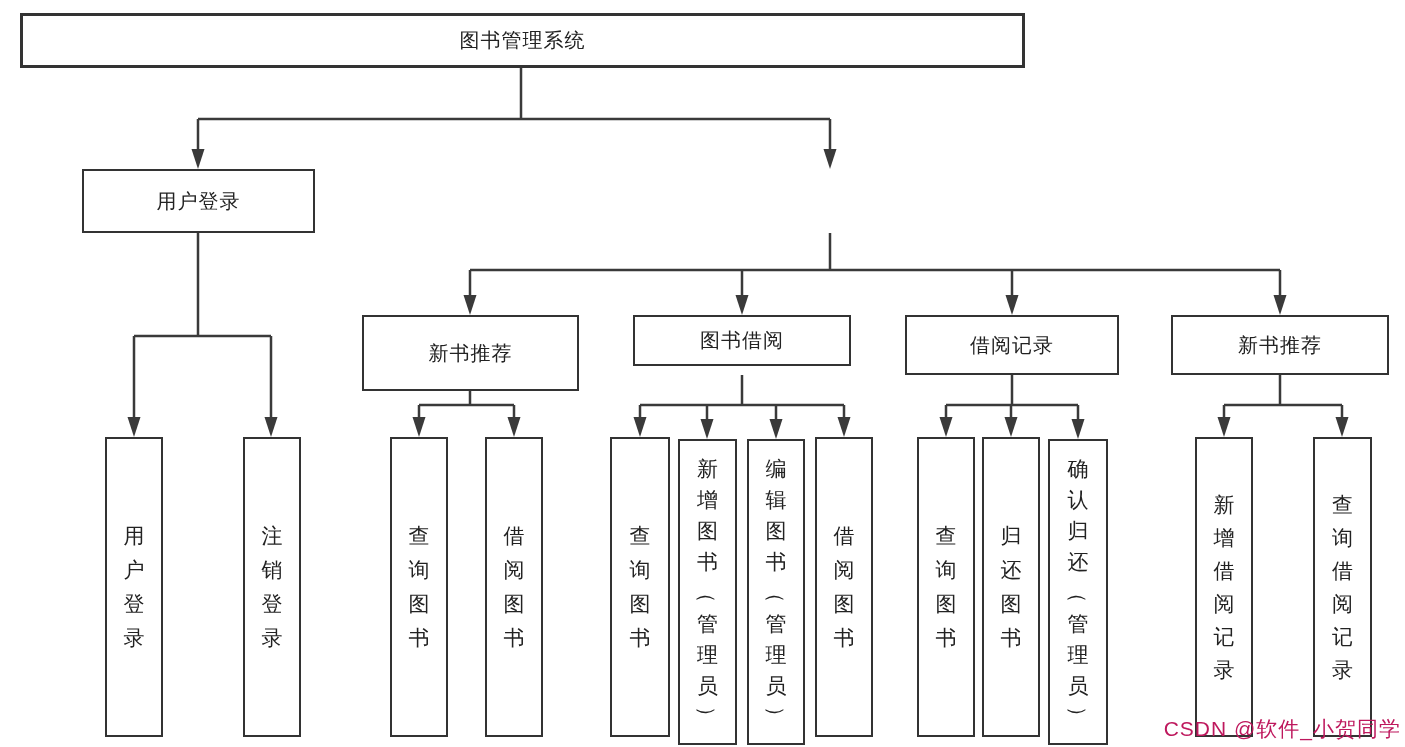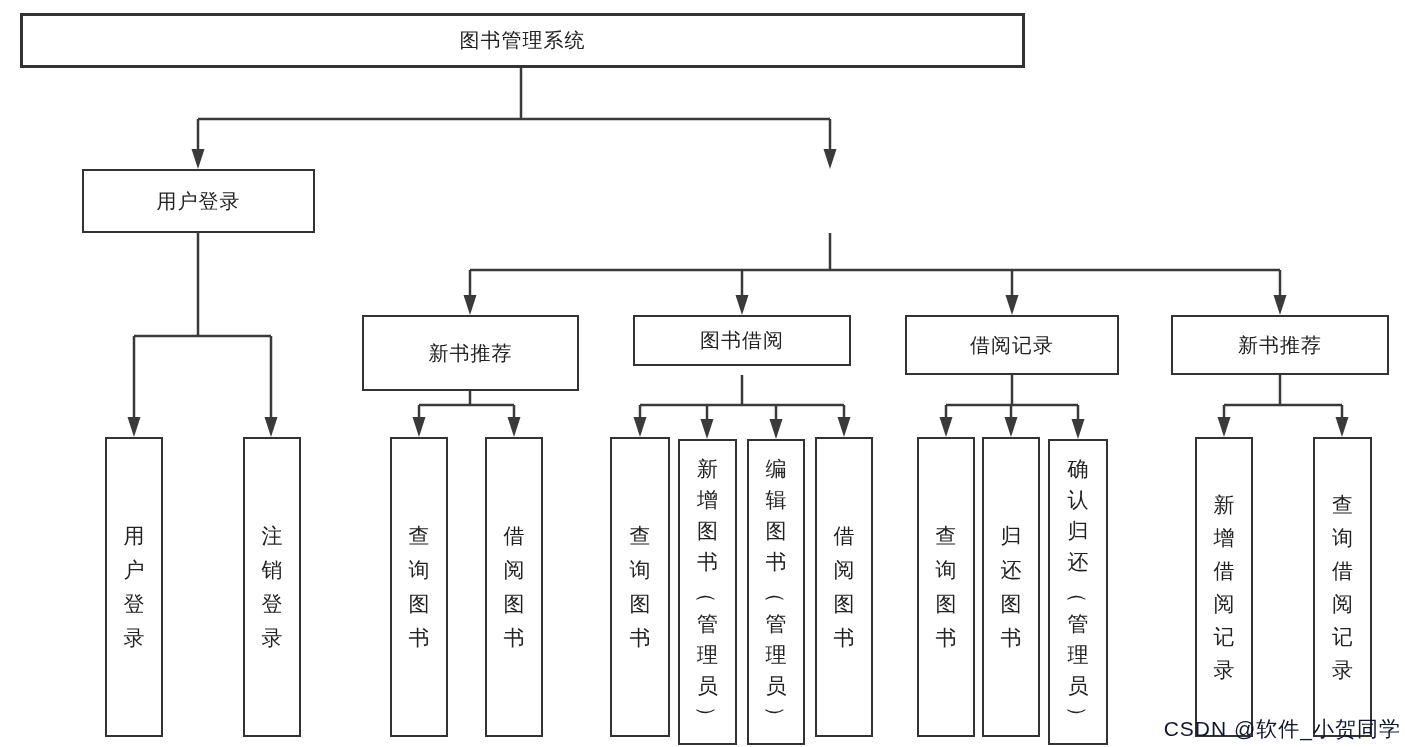--- a/index.html
+++ b/index.html
@@ -26,21 +26,21 @@
   .box.root{border-width:3px;}
   .box.v{font-size:21px;flex-direction:column;}
   .box.v .vchar{display:block;line-height:34px;height:34px;}
   .box.v.v6 .vchar{line-height:33px;height:33px;}
   .box.v.vlong .vchar{line-height:31px;height:31px;}
   .box.v .vchar.rot{transform:rotate(90deg);}
   .watermark{
     position:absolute;
     right:4px;bottom:4px;
     font-size:21px;
-    color:#0f172a;
+    color:#be185d;
     letter-spacing:1px;
     white-space:nowrap;
   }
 </style>
 </head>
 <body>
 
 <div class="canvas">
 
   <svg class="connectors" viewBox="0 0 1405 747" xmlns="http://www.w3.org/2000/svg">

